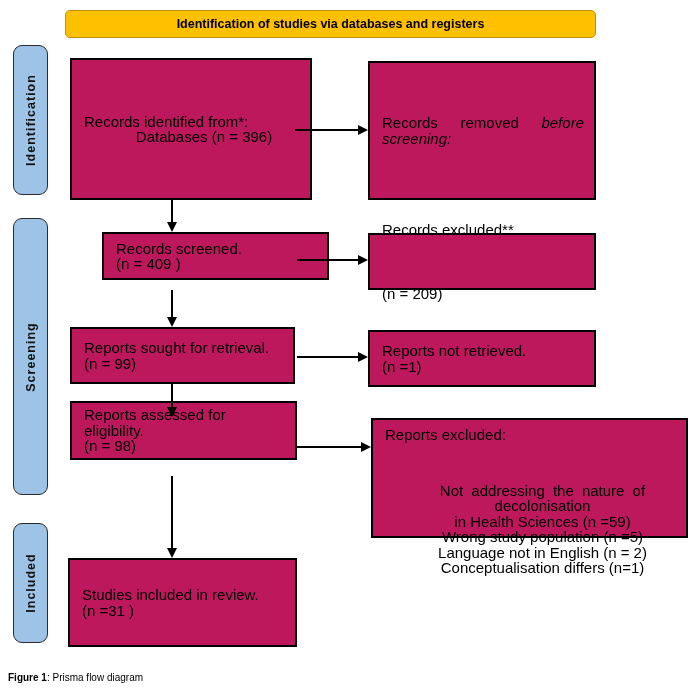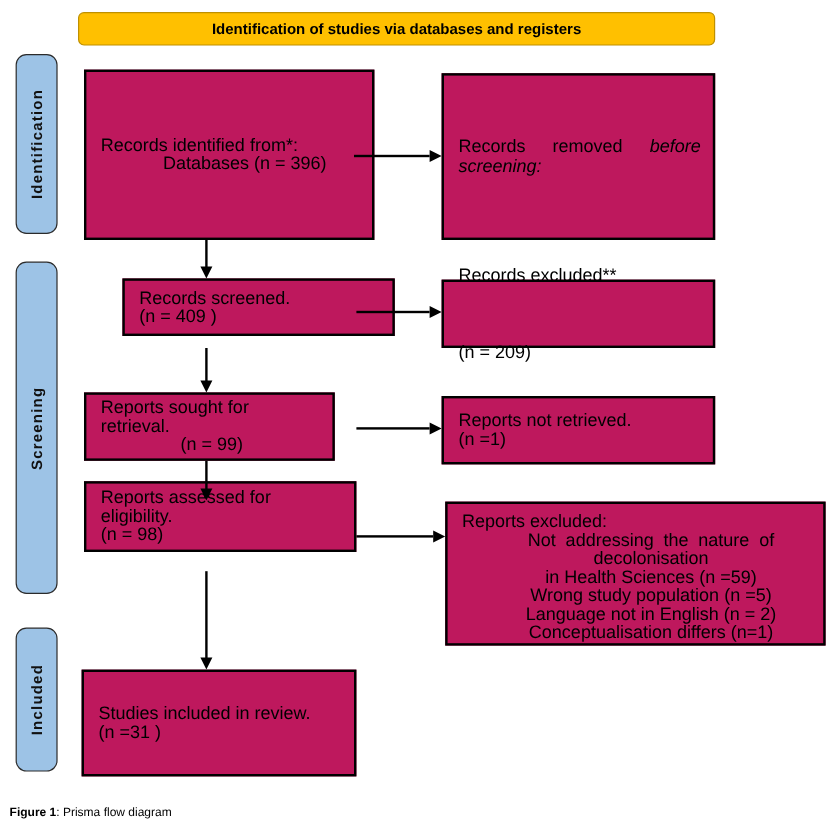--- a/index.html
+++ b/index.html
@@ -26,21 +26,21 @@
   }
   .stage-ident{top:45px;height:150px;}
   .stage-screen{top:218px;height:277px;}
   .stage-incl{top:523px;height:120px;}
   
   .fbox{
     position:absolute;background:#be185d;border:2px solid #000;box-sizing:border-box;
     font-size:15px;line-height:15.5px;display:flex;flex-direction:column;
     justify-content:center;padding:6px 8px 6px 12px;
   }
-  .fbox.top-align{justify-content:flex-start;padding-top:7px;}
+  .fbox.top-align{justify-content:flex-start;padding-top:7px;gap:40px;}
   .indent{margin-left:22px;text-align:center;}
   .it{font-style:italic;}
   .jrow{display:flex;justify-content:space-between;padding-right:2px;}
   .wspread{word-spacing:4px;}
   
   .hl{position:absolute;height:1.5px;background:#000;}
   .vl{position:absolute;width:1.5px;background:#000;}
   .head-right{
     position:absolute;width:0;height:0;
     border-top:5px solid transparent;border-bottom:5px solid transparent;
@@ -77,21 +77,21 @@
   <div class="fbox" style="left:70px;top:58px;width:242px;height:142px;">
     <div>Records identified from*:</div>
     <div class="indent">Databases (n = 396)</div>
   </div>
 
   <div class="fbox" style="left:70px;top:232px;width:227px;height:48px;margin-left:32px;">
     <div>Records screened.</div>
     <div>(n = 409 )</div>
   </div>
 
-  <div class="fbox" style="left:70px;top:327px;width:209px;height:57px;align-items:center;">
+  <div class="fbox" style="left:70px;top:327px;width:225px;height:57px;">
     <div>Reports sought for retrieval.</div>
     <div>(n = 99)</div>
   </div>
 
   <div class="fbox" style="left:70px;top:401px;width:227px;height:59px;">
     <div>Reports assessed for eligibility.</div>
     <div>(n = 98)</div>
   </div>
 
   <div class="fbox" style="left:68px;top:558px;width:229px;height:89px;">

